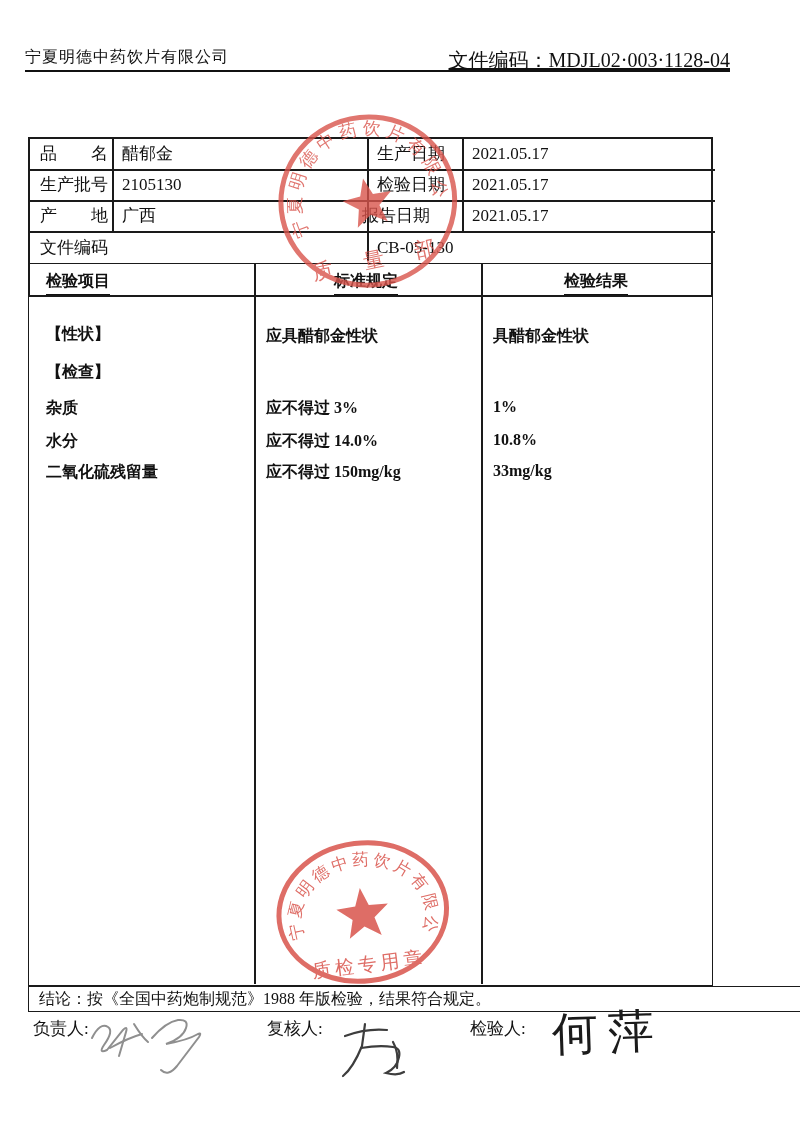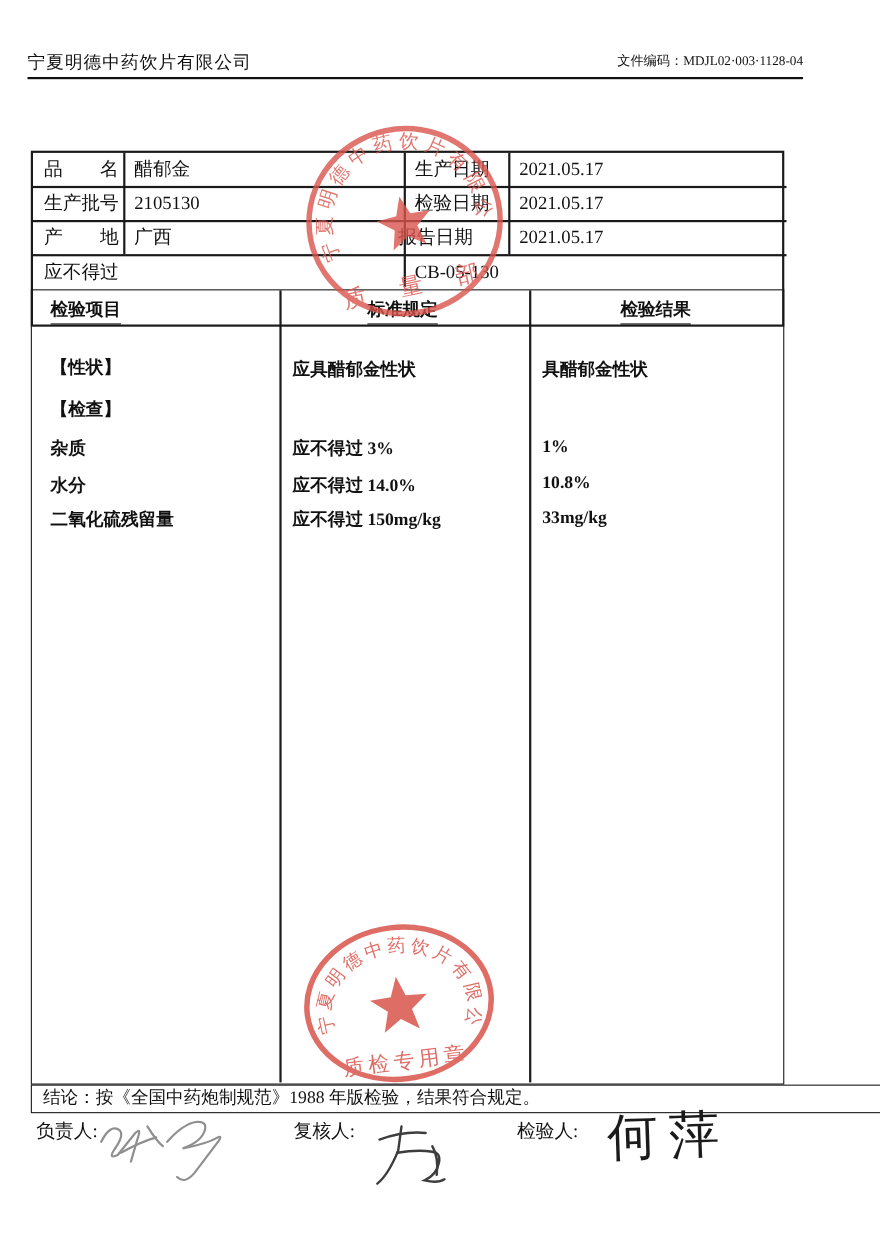--- a/index.html
+++ b/index.html
@@ -5,21 +5,21 @@
   * { margin:0; padding:0; box-sizing:border-box; }
   html,body { background:#ffffff; }
   .page {
     position:relative; width:800px; height:1131px; background:#ffffff;
     font-family:"Liberation Serif", serif; color:#111; overflow:hidden;
   }
   .abs { position:absolute; }
 
   
   .hdr-company { left:25px; top:47px; font-size:16px; letter-spacing:1px; }
-  .hdr-code { right:70px; top:47px; font-size:12px; }
+  .hdr-code { right:70px; top:47px; font-size:20px;text-decoration:underline; }
   .hdr-rule { left:25px; top:70px; width:705px; height:2px; background:#111; }
 
   
   .title { left:28px; top:82px; width:685px; text-align:center;
            font-size:29px; font-weight:bold; letter-spacing:3px; }
 
   
   .info-table { left:28px; top:137px; width:685px; height:160px;
                 border:2px solid #1a1a1a; }
   .info-cell { position:absolute; font-size:17px; line-height:30px;
@@ -75,21 +75,21 @@
     <div class="info-cell" style="left:0;top:31px;">生产批号</div>
     <div class="info-cell" style="left:82px;top:31px;">2105130</div>
     <div class="info-cell" style="left:337px;top:31px;">检验日期</div>
     <div class="info-cell" style="left:432px;top:31px;">2021.05.17</div>
 
     <div class="info-cell" style="left:0;top:62px;">产　　地</div>
     <div class="info-cell" style="left:82px;top:62px;">广西</div>
     <div class="info-cell" style="left:322px;top:62px;">报告日期</div>
     <div class="info-cell" style="left:432px;top:62px;">2021.05.17</div>
 
-    <div class="info-cell" style="left:0;top:93px;line-height:32px;">应不得过</div>
+    <div class="info-cell" style="left:0;top:93px;line-height:32px;">文件编码</div>
     <div class="info-cell" style="left:337px;top:93px;line-height:32px;">CB-05-130</div>
   </div>
 
   <div class="abs main-table">
     <div class="v-line" style="left:225px;top:0;height:720px;"></div>
     <div class="v-line" style="left:452px;top:0;height:720px;"></div>
 
     <div class="col-head" style="left:17px;">检验项目</div>
     <div class="col-head" style="left:305px;">标准规定</div>
     <div class="col-head" style="left:535px;">检验结果</div>

